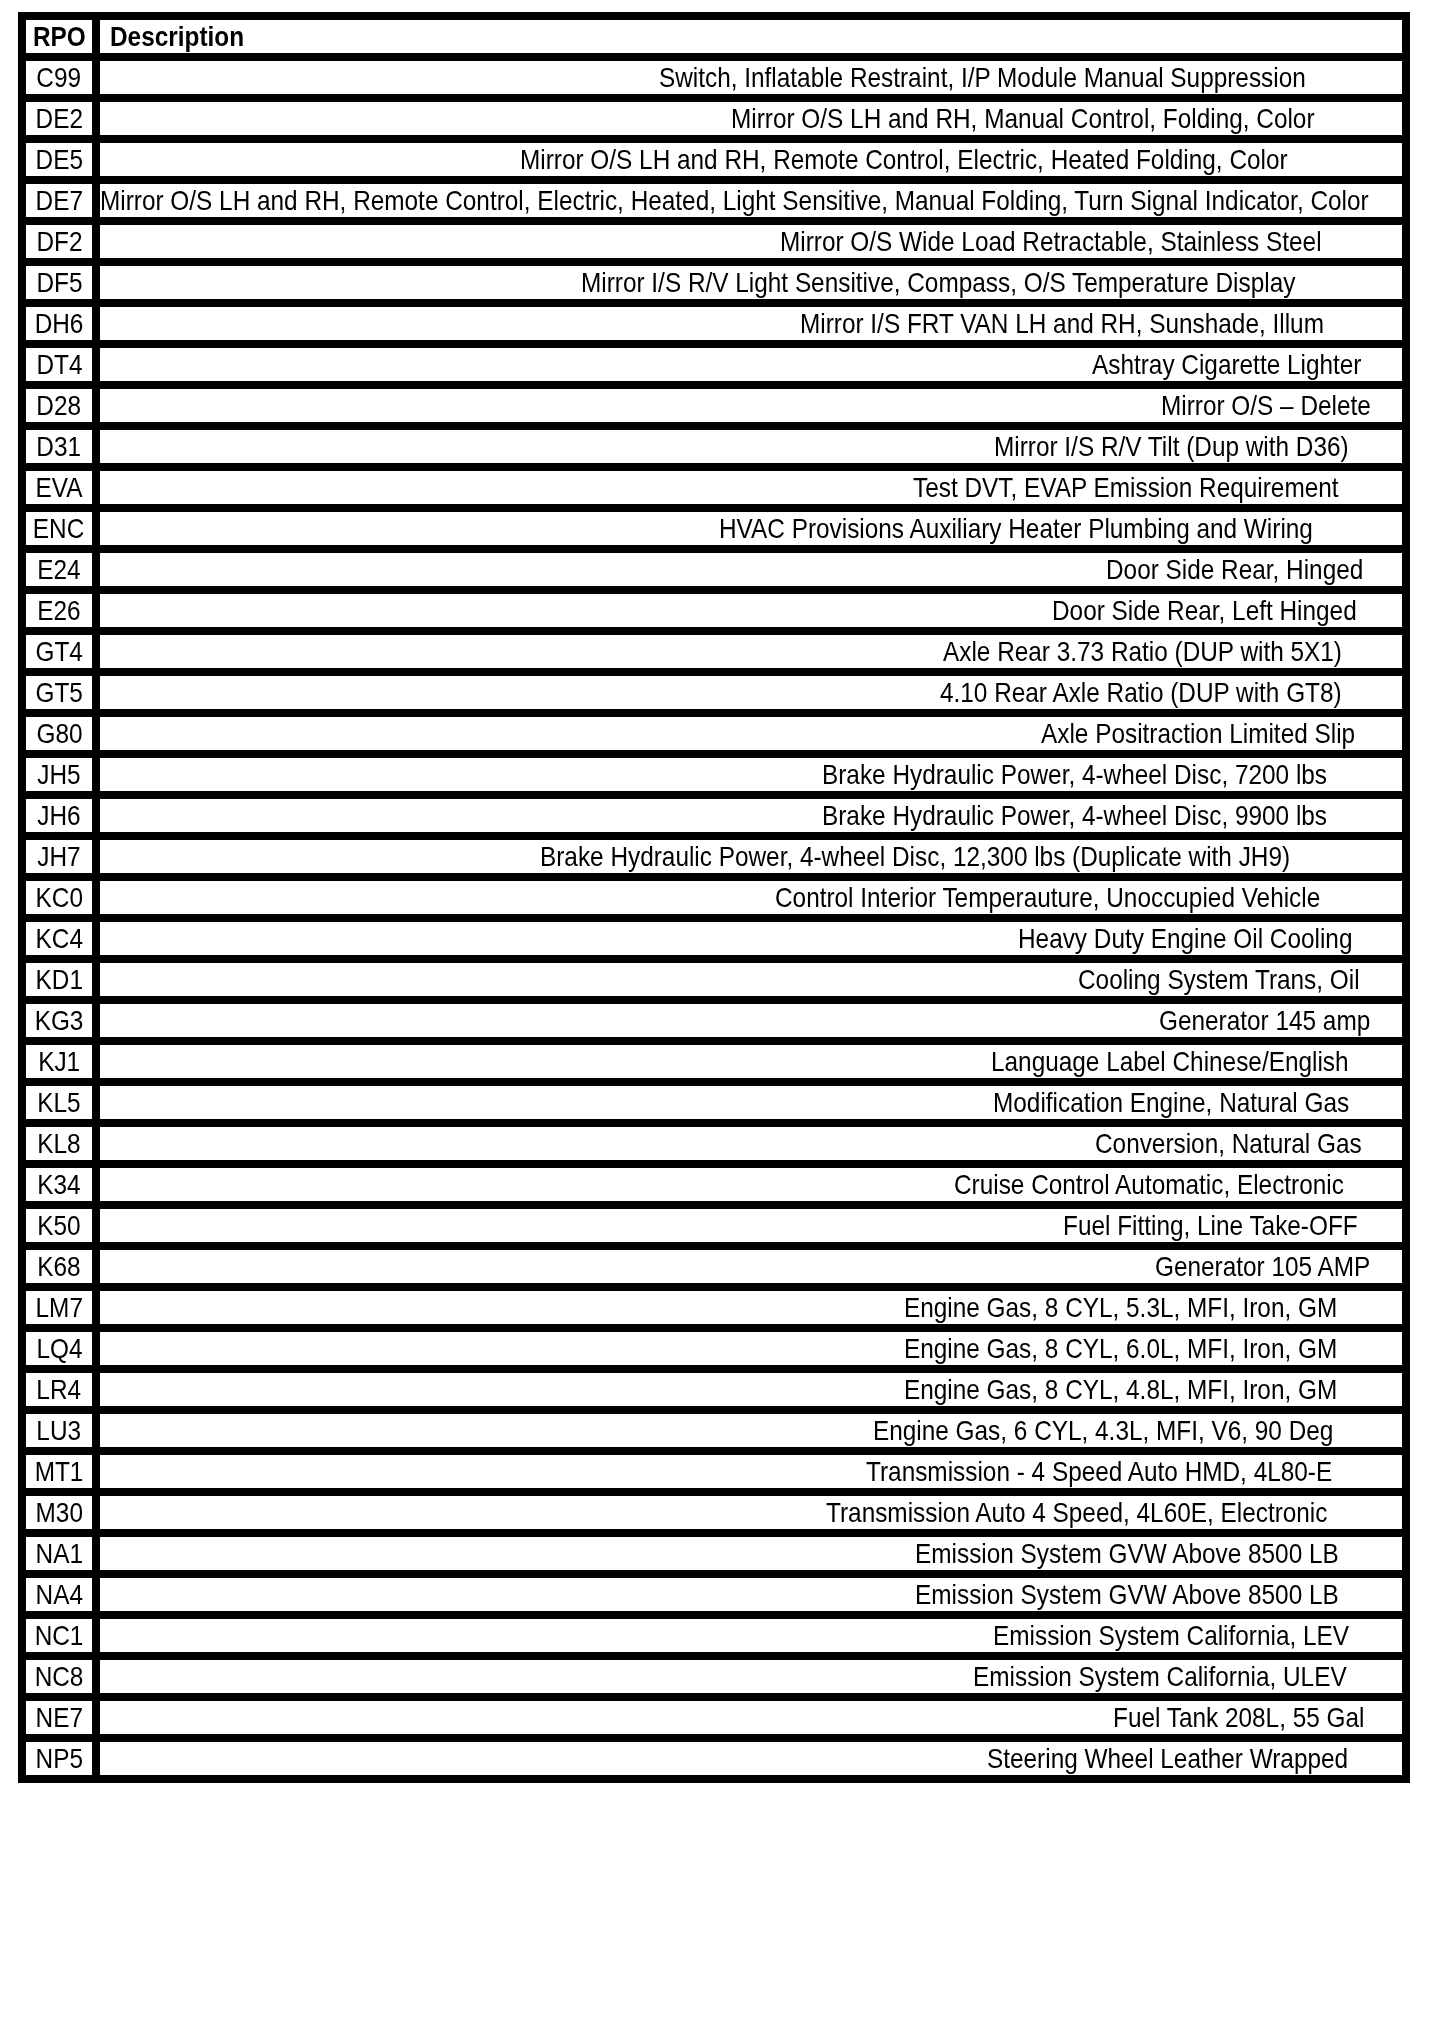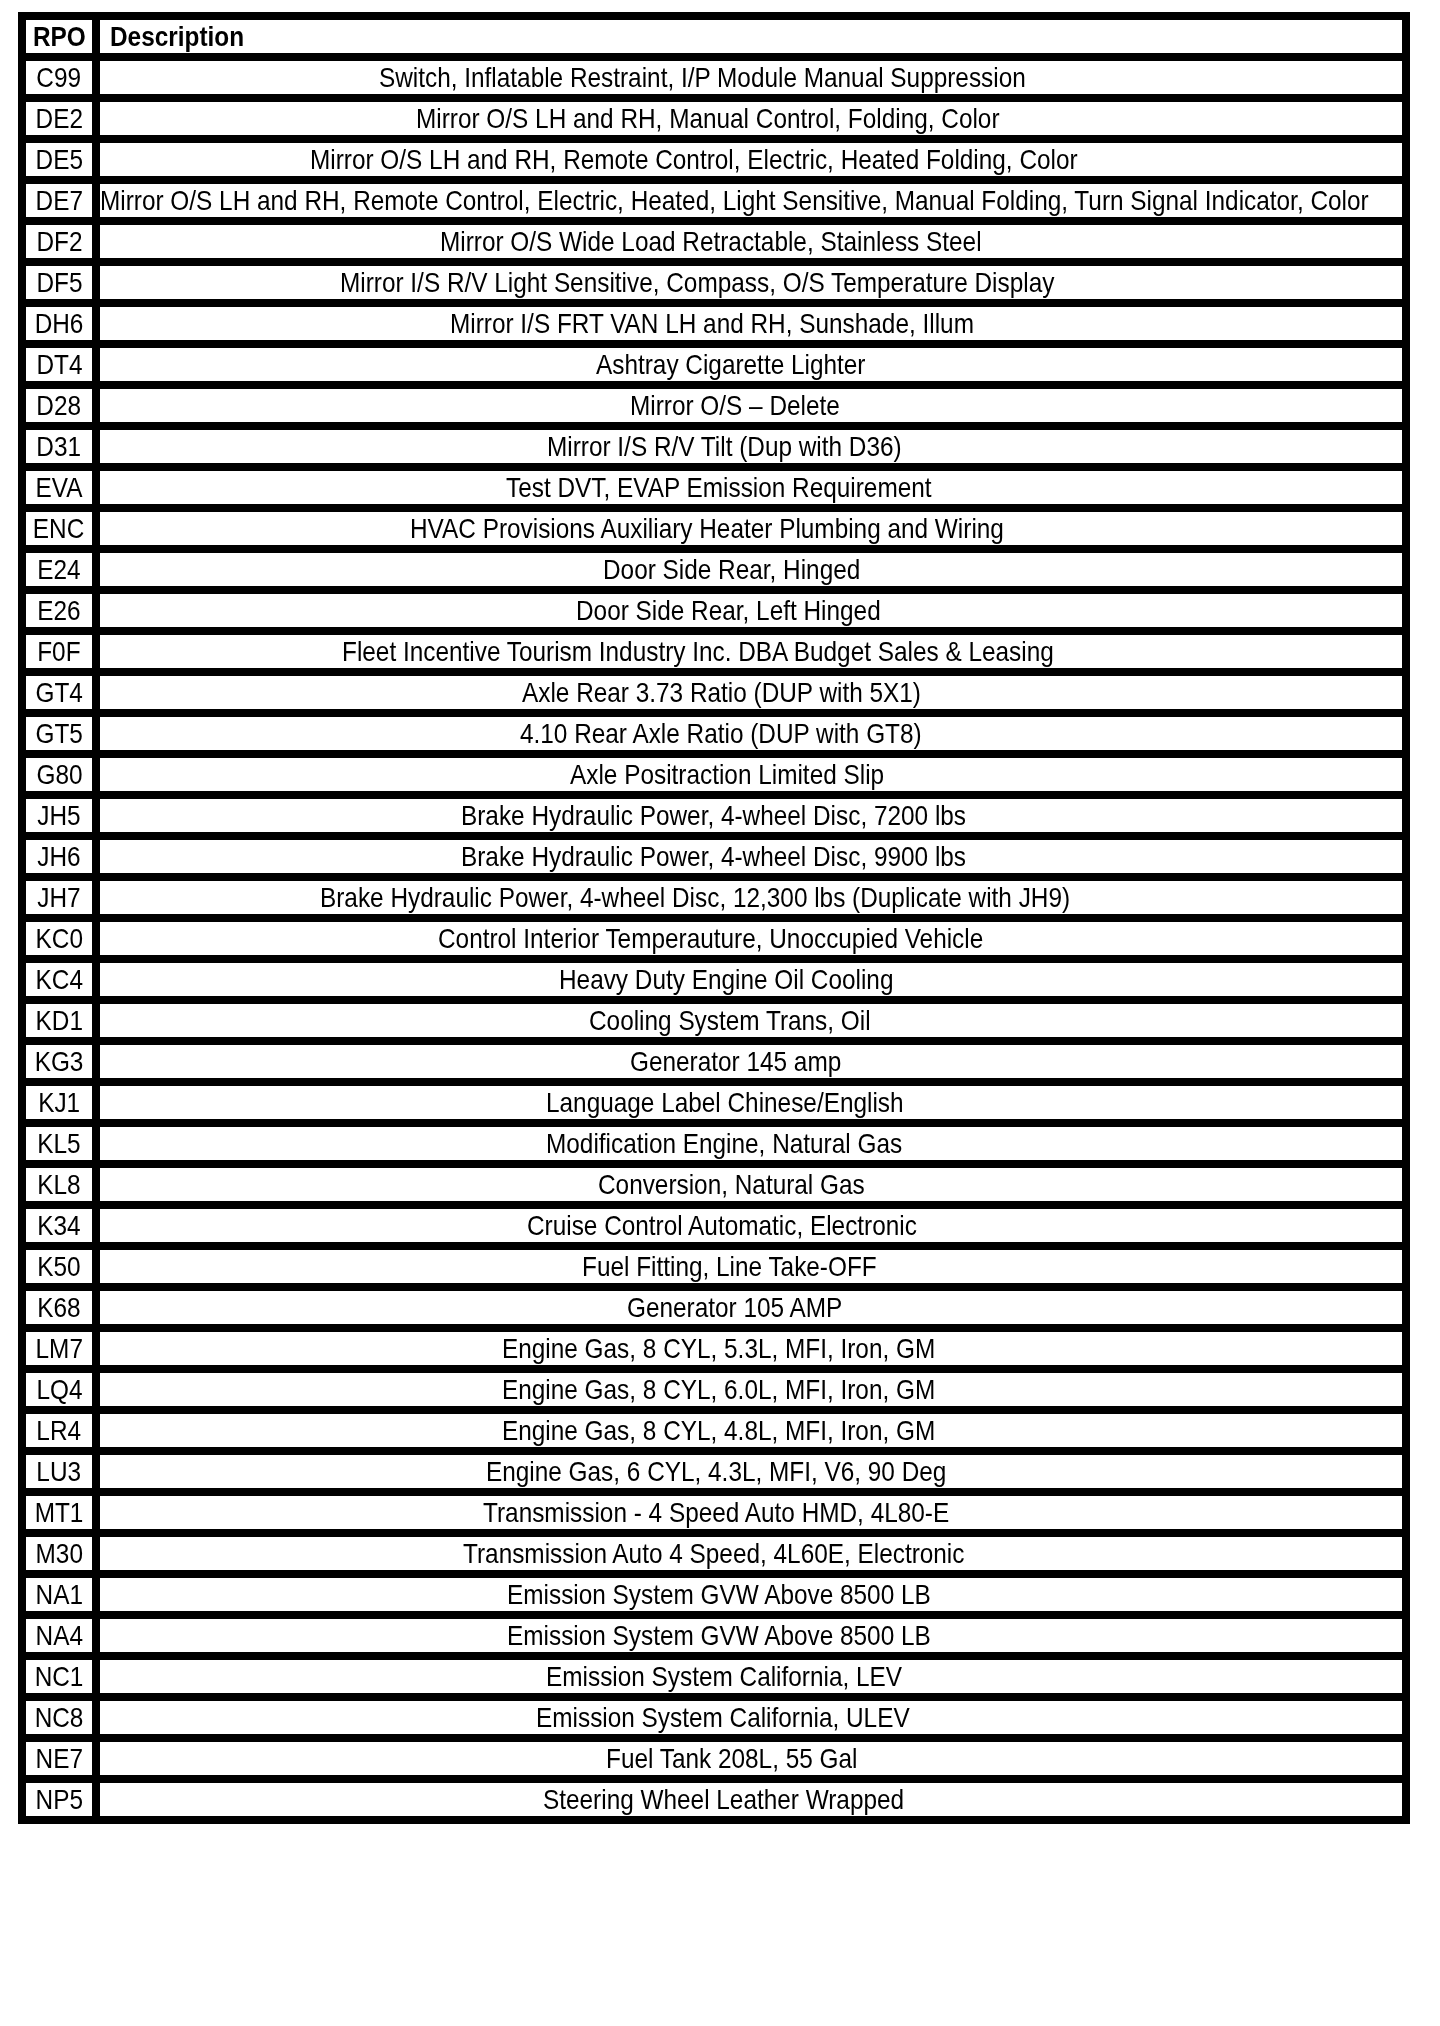--- a/index.html
+++ b/index.html
@@ -39,21 +39,21 @@
   col.c-rpo { width: 74px; }
   th.rpo-head, td.rpo-cell {
     text-align: center;
   }
   th.desc-head {
     text-align: left;
     font-weight: bold;
   }
   th.rpo-head { font-weight: bold; }
   td.desc-cell {
-    text-align: center;
+    text-align: right;
     padding-left: 7px;
     margin-top: 19px;
   }
   .ctext {
     display: inline-block;
     white-space: nowrap;
     transform: scaleX(0.87);
     transform-origin: center center;
   }
   .ctext.left {
@@ -130,24 +130,20 @@
         </tr>
         <tr>
           <td class="rpo-cell"><span class="ctext">E24</span></td>
           <td class="desc-cell"><span class="ctext left">Door Side Rear, Hinged</span></td>
         </tr>
         <tr>
           <td class="rpo-cell"><span class="ctext">E26</span></td>
           <td class="desc-cell"><span class="ctext left">Door Side Rear, Left Hinged</span></td>
         </tr>
         <tr>
-          <td class="rpo-cell"><span class="ctext">F0F</span></td>
-          <td class="desc-cell"><span class="ctext left">Fleet Incentive Tourism Industry Inc. DBA Budget Sales &amp; Leasing</span></td>
-        </tr>
-        <tr>
           <td class="rpo-cell"><span class="ctext">GT4</span></td>
           <td class="desc-cell"><span class="ctext left">Axle Rear 3.73 Ratio (DUP with 5X1)</span></td>
         </tr>
         <tr>
           <td class="rpo-cell"><span class="ctext">GT5</span></td>
           <td class="desc-cell"><span class="ctext left">4.10 Rear Axle Ratio (DUP with GT8)</span></td>
         </tr>
         <tr>
           <td class="rpo-cell"><span class="ctext">G80</span></td>
           <td class="desc-cell"><span class="ctext left">Axle Positraction Limited Slip</span></td>

